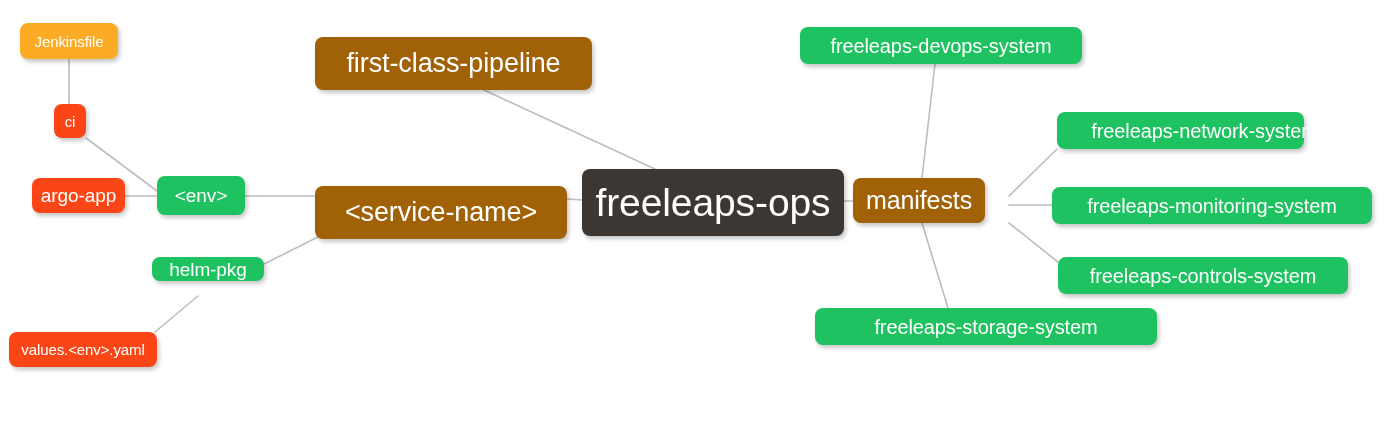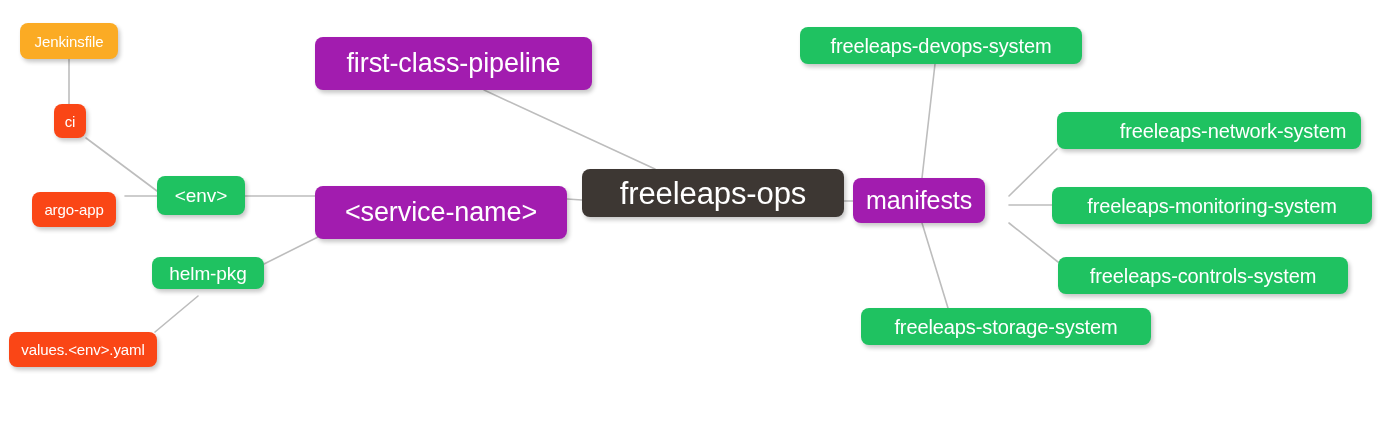--- a/index.html
+++ b/index.html
@@ -38,21 +38,21 @@
     line-height: 1;
     box-shadow: 2px 3px 4px rgba(0,0,0,0.22);
     letter-spacing: -0.1px;
   }
   .node-label {
     display: block;
     white-space: nowrap;
   }
   
   .t-root   { background: #3d3733; }
-  .t-blue   { background: #a21caf; }
+  .t-blue   { background: #a16207; }
   .t-green  { background: #1fc261; }
   .t-red    { background: #fa4616; }
   .t-orange { background: #fbab24; }
 </style>
 </head>
 <body>
 
 <div id="canvas">
   <svg id="edges" viewBox="0 0 1390 421" xmlns="http://www.w3.org/2000/svg">
       <path d="M 69,59 L 69,104" fill="none" stroke="#bdbdbd" stroke-width="1.6" stroke-linecap="round"></path>
@@ -69,52 +69,52 @@
       <path d="M 1052,205 L 1009,205" fill="none" stroke="#bdbdbd" stroke-width="1.6" stroke-linecap="round"></path>
       <path d="M 1058,262 L 1009,223" fill="none" stroke="#bdbdbd" stroke-width="1.6" stroke-linecap="round"></path>
       <path d="M 948,308 L 922,223" fill="none" stroke="#bdbdbd" stroke-width="1.6" stroke-linecap="round"></path>
     </svg>
 <div class="node t-orange" style="left: 20px; top: 23px; width: 98px; height: 36px; font-size: 15px;">
       <span class="node-label">Jenkinsfile</span>
     </div>
     <div class="node t-red" style="left: 54px; top: 104px; width: 32px; height: 34px; font-size: 15px; text-align: right;">
       <span class="node-label">ci</span>
     </div>
-    <div class="node t-red" style="left: 32px; top: 192px; width: 84px; height: 35px; font-size: 15px;">
+    <div class="node t-red" style="left: 32px; top: 178px; width: 93px; height: 35px; font-size: 19px;">
       <span class="node-label">argo-app</span>
     </div>
     <div class="node t-green" style="left: 157px; top: 176px; width: 88px; height: 39px; font-size: 19px; align-items: center;">
       <span class="node-label">&lt;env&gt;</span>
     </div>
-    <div class="node t-green" style="left: 152px; top: 257px; width: 112px; height: 32px; font-size: 19px;">
+    <div class="node t-green" style="left: 152px; top: 257px; width: 112px; height: 24px; font-size: 19px;">
       <span class="node-label">helm-pkg</span>
     </div>
     <div class="node t-red" style="left: 9px; top: 332px; width: 148px; height: 35px; font-size: 15px;">
       <span class="node-label">values.&lt;env&gt;.yaml</span>
     </div>
     <div class="node t-blue" style="left: 315px; top: 37px; width: 277px; height: 53px; font-size: 27px;">
       <span class="node-label">first-class-pipeline</span>
     </div>
     <div class="node t-blue" style="left: 315px; top: 170px; width: 252px; height: 53px; font-size: 27px; margin-top: 16px;">
       <span class="node-label">&lt;service-name&gt;</span>
     </div>
-    <div class="node t-root" style="left: 582px; top: 169px; width: 262px; height: 48px; font-size: 31px;">
+    <div class="node t-root" style="left: 582px; top: 169px; width: 262px; height: 67px; font-size: 39px;">
       <span class="node-label">freeleaps-ops</span>
     </div>
     <div class="node t-blue" style="left: 853px; top: 178px; width: 132px; height: 45px; font-size: 25px;">
       <span class="node-label">manifests</span>
     </div>
     <div class="node t-green" style="left: 800px; top: 27px; width: 282px; height: 37px; font-size: 20px;">
       <span class="node-label">freeleaps-devops-system</span>
     </div>
-    <div class="node t-green" style="left: 1057px; top: 112px; width: 304px; height: 37px; font-size: 20px; padding-left: 48px;">
+    <div class="node t-green" style="left: 1057px; top: 112px; width: 247px; height: 37px; font-size: 20px; padding-left: 48px;">
       <span class="node-label">freeleaps-network-system</span>
     </div>
     <div class="node t-green" style="left: 1052px; top: 187px; width: 320px; height: 37px; font-size: 20px;">
       <span class="node-label">freeleaps-monitoring-system</span>
     </div>
     <div class="node t-green" style="left: 1058px; top: 257px; width: 290px; height: 37px; font-size: 20px;">
       <span class="node-label">freeleaps-controls-system</span>
     </div>
-    <div class="node t-green" style="left: 861px; top: 308px; width: 290px; height: 37px; font-size: 20px;">
+    <div class="node t-green" style="left: 815px; top: 308px; width: 342px; height: 37px; font-size: 20px;">
       <span class="node-label">freeleaps-storage-system</span>
     </div>
   </div>
 
 </body></html>

